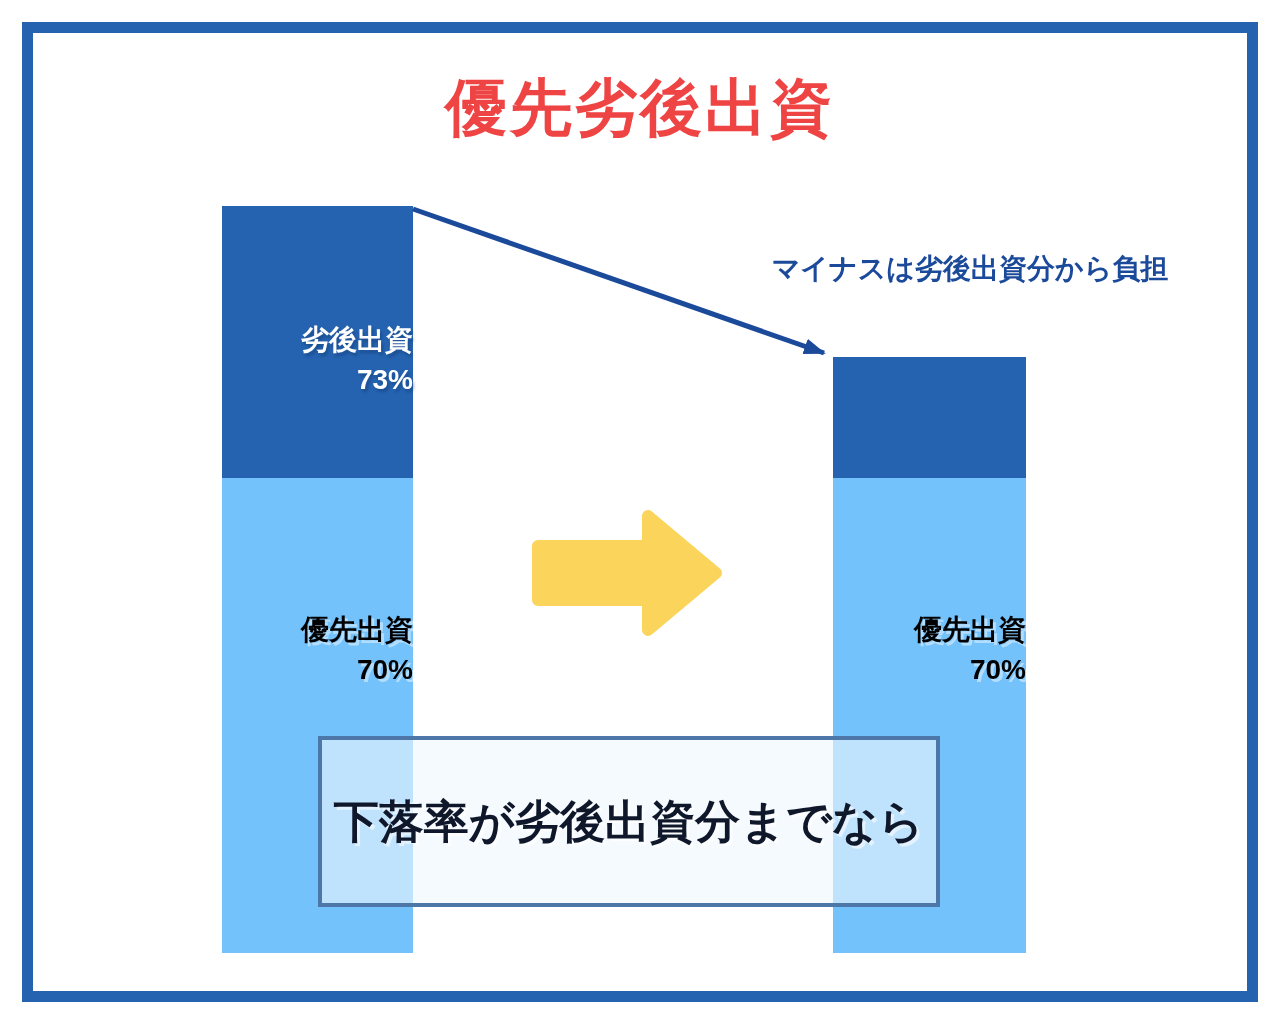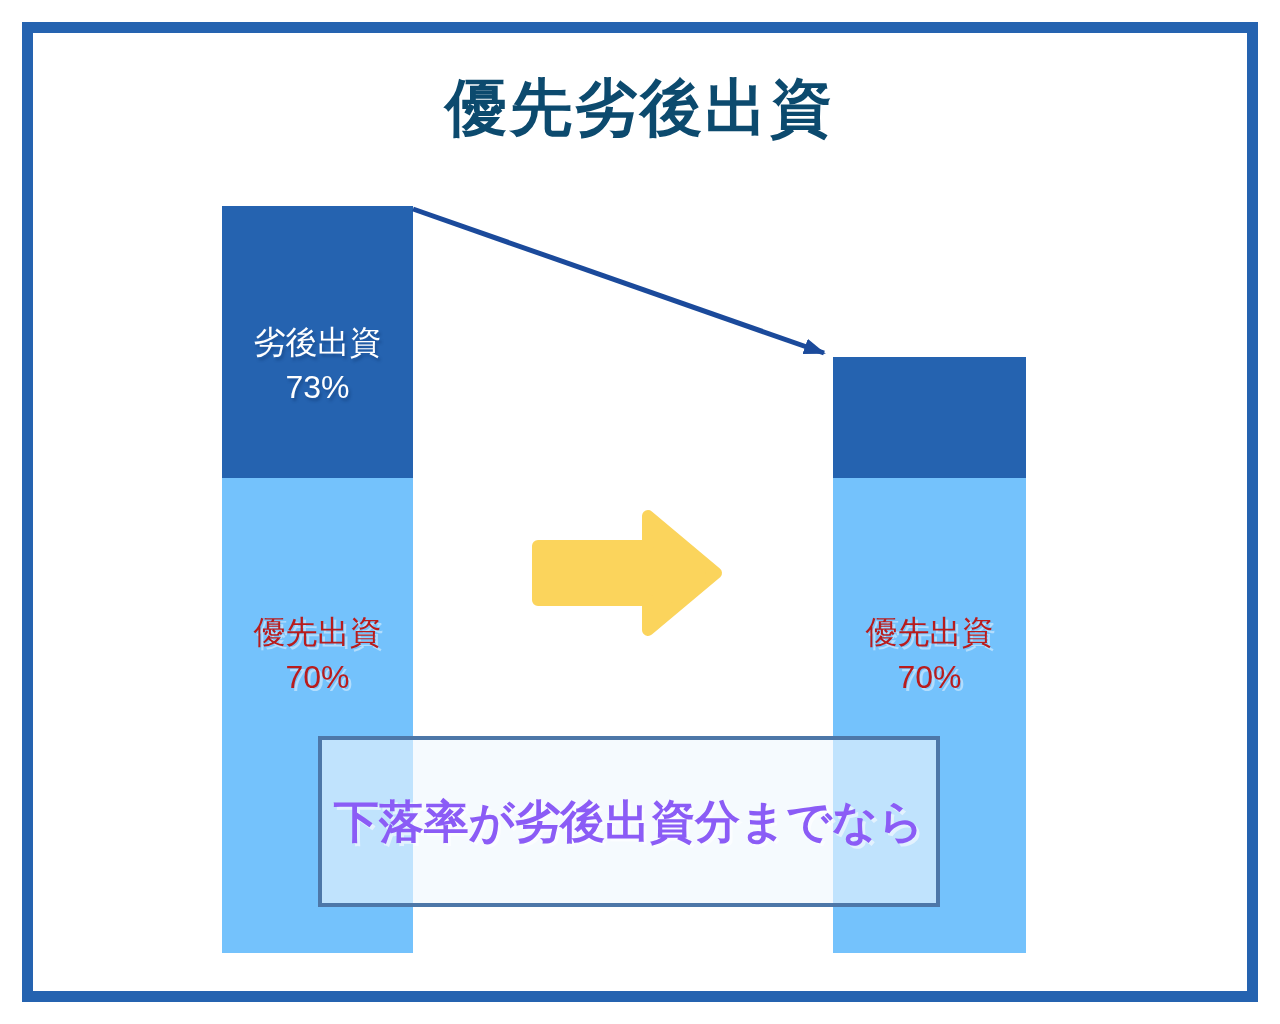--- a/index.html
+++ b/index.html
@@ -6,53 +6,53 @@
   .page{
     position:relative;width:1280px;height:1024px;overflow:hidden;
     font-family:"Liberation Sans","DejaVu Sans",sans-serif;background:#ffffff;
   }
   .frame{
     position:absolute;left:22px;top:22px;right:22px;bottom:22px;
     border:11px solid #2563b0;background:transparent;
   }
   .title{
     position:absolute;left:0;top:66px;width:100%;margin:0;
-    text-align:center;font-size:62px;font-weight:900;color:#0c4a6e;
+    text-align:center;font-size:62px;font-weight:900;color:#ef4444;
     letter-spacing:3px;
   }
   .bar{position:absolute;z-index:1;}
   .bar .seg{width:100%;}
   .seg.dark{background:#2563b0;}
   .seg.light{background:#74c2fc;}
   .left-bar{left:222px;top:206px;width:191px;height:747px;}
   .left-bar .dark{height:272px;}
   .left-bar .light{height:475px;}
   .right-bar{left:833px;top:357px;width:193px;height:596px;}
   .right-bar .dark{height:121px;}
   .right-bar .light{height:475px;}
   .bar-label{
-    position:absolute;z-index:3;text-align:center;
-    font-size:32px;font-weight:400;line-height:1.42;
+    position:absolute;z-index:3;text-align:right;
+    font-size:28px;font-weight:700;line-height:1.42;
   }
   .bar-label.white{color:#ffffff;text-shadow:2px 3px 3px rgba(10,40,90,0.35);}
-  .bar-label.navy{color:#b91c1c;text-shadow:3px 3px 0 rgba(255,255,255,0.45);}
+  .bar-label.navy{color:#000000;text-shadow:3px 3px 0 rgba(255,255,255,0.45);}
   .label-subordinated{left:222px;top:320px;width:191px;}
   .label-senior-left{left:222px;top:610px;width:191px;}
   .label-senior-right{left:833px;top:610px;width:193px;}
   .annotation{
     position:absolute;left:730px;top:250px;width:480px;z-index:3;
     text-align:center;font-size:28px;font-weight:800;color:#1b4a9b;
   }
   .loss-arrow-svg{position:absolute;left:0;top:0;z-index:2;pointer-events:none;}
   .yellow-arrow-svg{position:absolute;left:530px;top:506px;z-index:2;}
   .callout{
     position:absolute;left:318px;top:736px;width:614px;height:163px;z-index:5;
     border:4px solid #4d77a8;background:rgba(239,247,254,0.62);
     display:flex;flex-direction:column;justify-content:center;align-items:center;
-    text-align:center;font-size:45px;font-weight:800;color:#8b5cf6;
+    text-align:center;font-size:45px;font-weight:800;color:#0f172a;
     line-height:1.5;text-shadow:3px 3px 0 rgba(255,255,255,0.55);
   }
 </style>
 </head>
 <body>
 
 <div class="page">
 
   <div class="frame"></div>
 
@@ -89,18 +89,19 @@
         <polygon points="0,0 22,8 0,16" fill="#1b4a9b"></polygon>
       </marker>
     </defs>
     <line x1="413" y1="209" x2="824" y2="353" stroke="#1b4a9b" stroke-width="5" marker-end="url(#ah)"></line>
   </svg>
 
   <svg class="yellow-arrow-svg" width="196" height="134" viewBox="0 0 196 134" aria-hidden="true">
     <polygon points="8,40 118,40 118,10 186,67 118,124 118,94 8,94" fill="#fbd45c" stroke="#fbd45c" stroke-width="12" stroke-linejoin="round"></polygon>
   </svg>
 
+  <div class="annotation">マイナスは劣後出資分から負担</div>
 
   <div class="callout">
     <div>下落率が劣後出資分までなら</div>
   </div>
 
 </div>
 
 </body></html>

